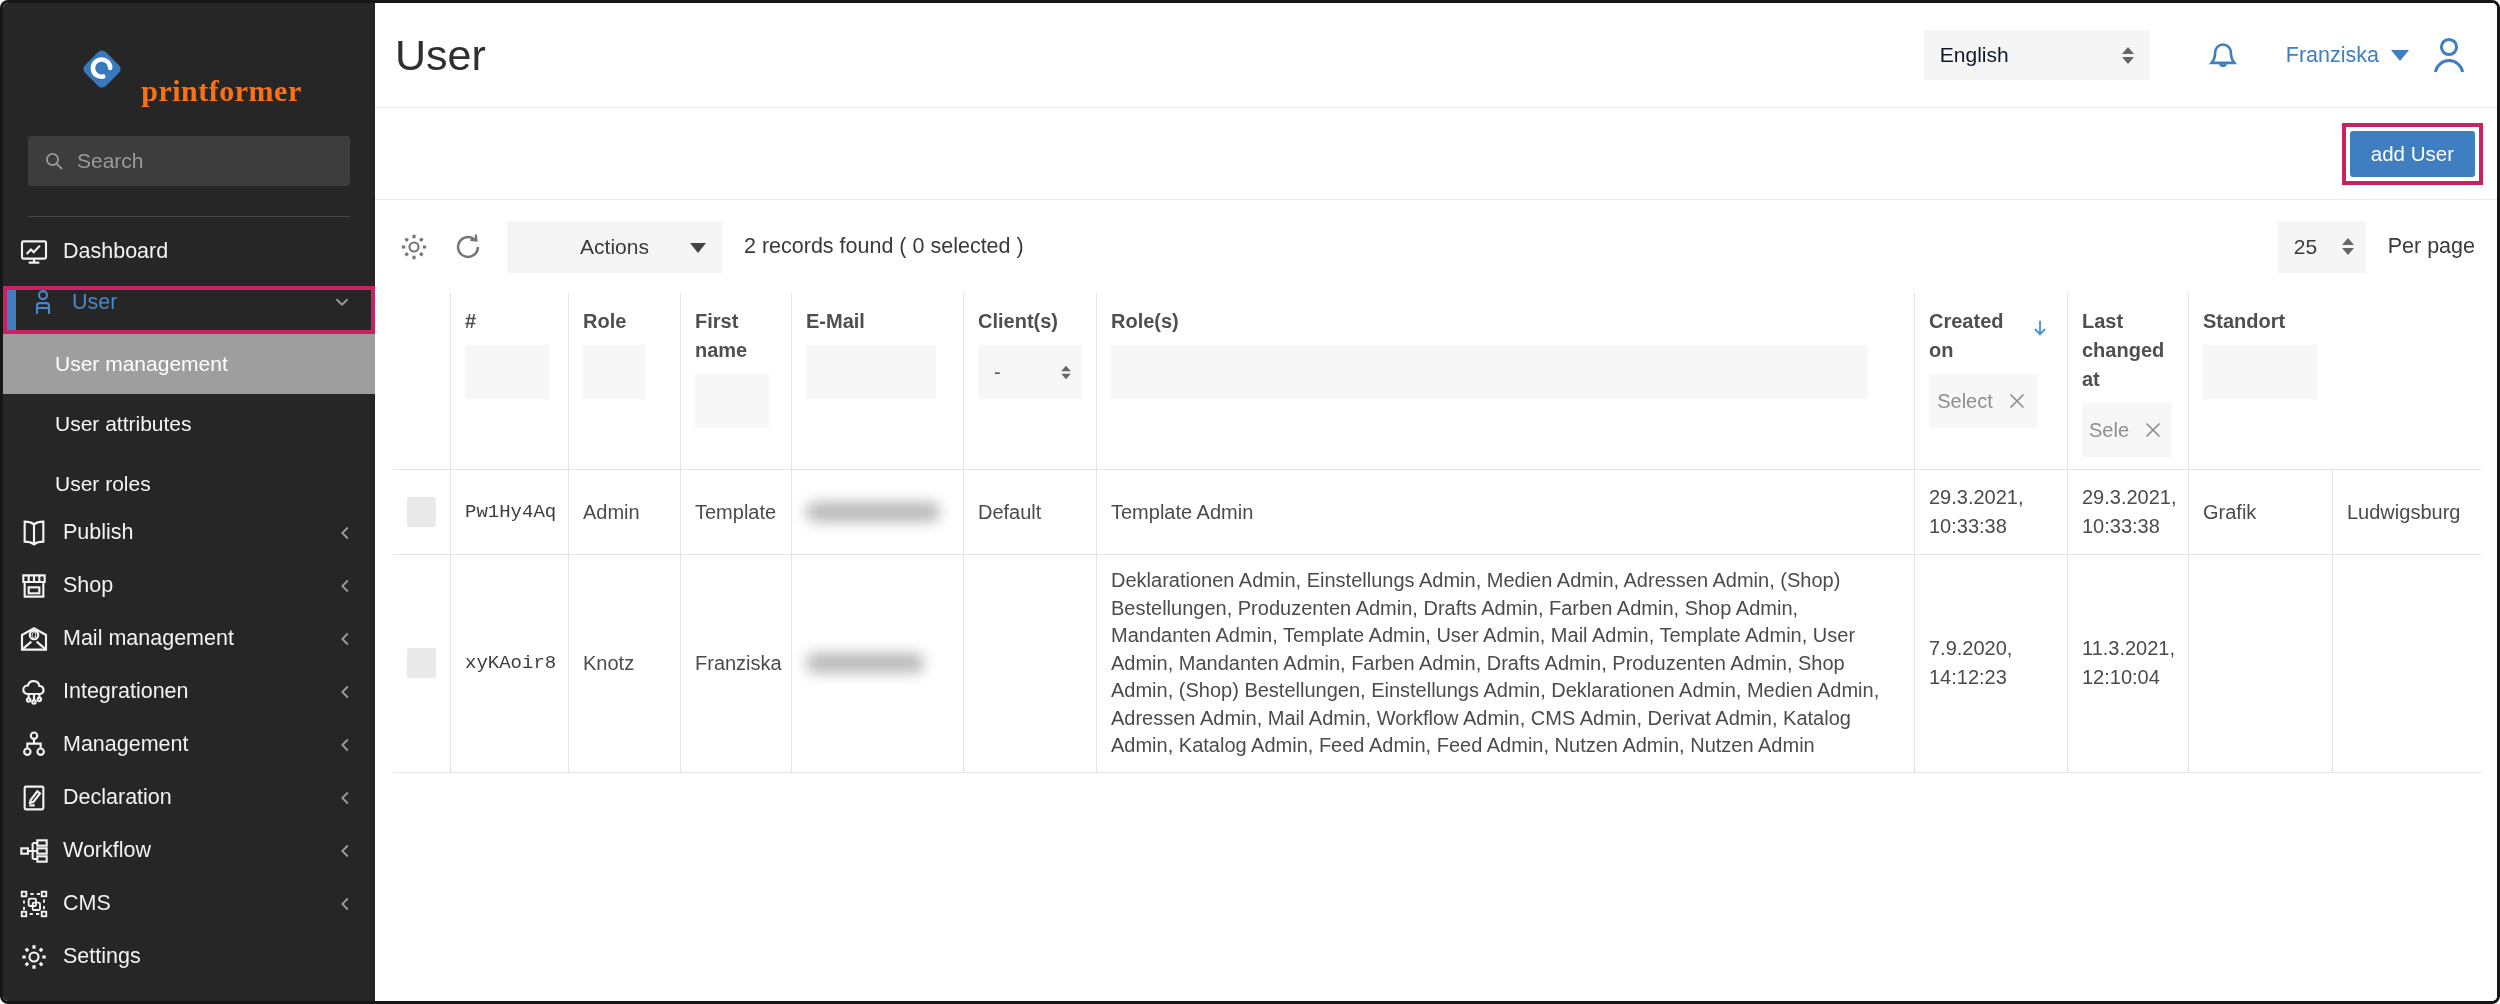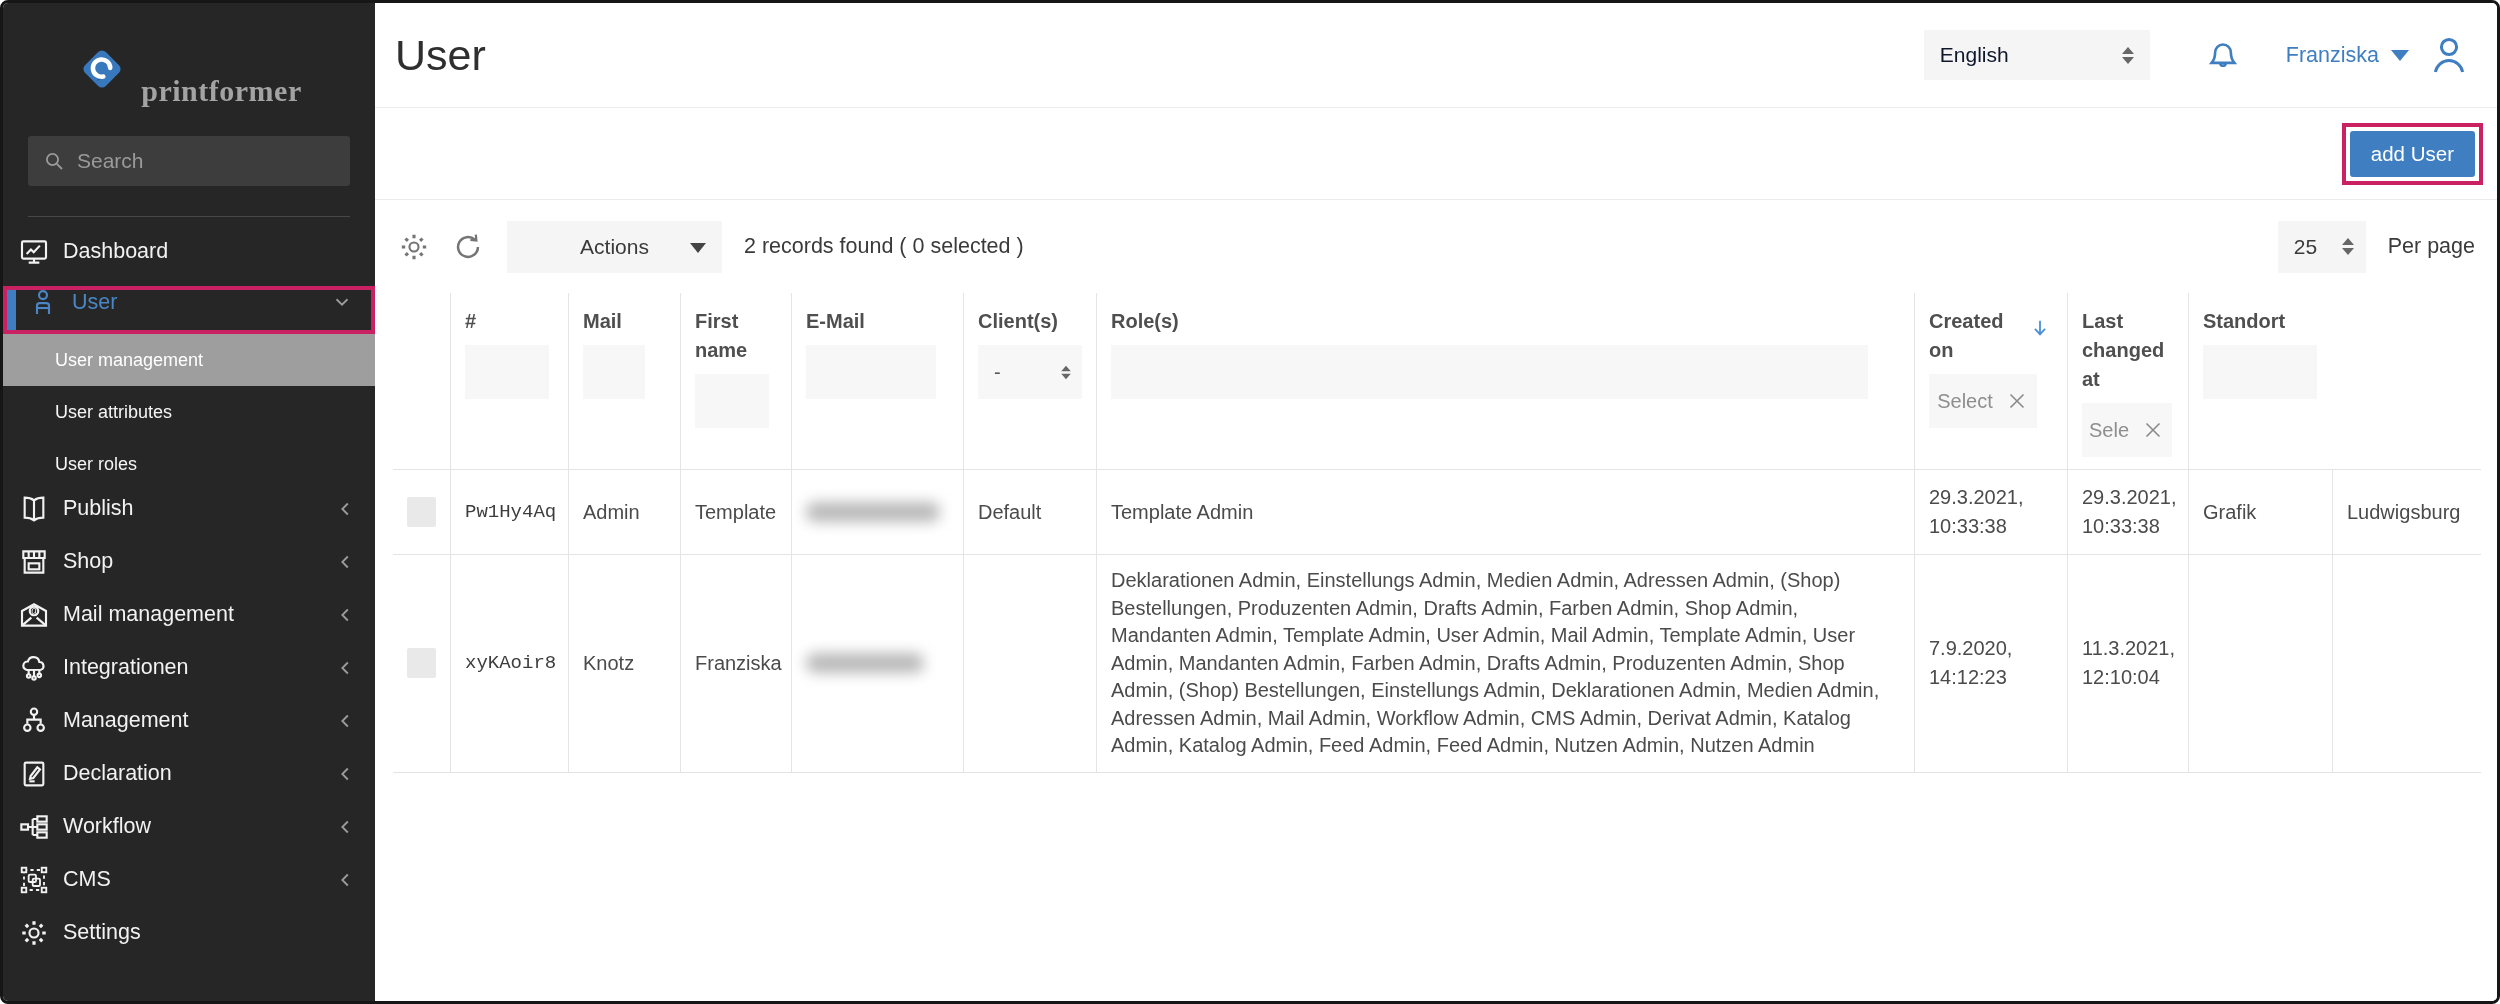--- a/index.html
+++ b/index.html
@@ -4,35 +4,35 @@
 <style>
   * { margin:0; padding:0; box-sizing:border-box; }
   html,body { background:#fff; }
   body { font-family:"Liberation Sans", sans-serif; }
   .frame { position:relative; width:2500px; height:1004px; background:#fff;
            border:3px solid #161616; border-radius:8px; overflow:hidden; }
 
   
   .sidebar { position:absolute; left:0; top:0; bottom:0; width:372px; background:#262626; color:#f0f0f0; }
   .brand { display:flex; align-items:center; justify-content:center; gap:13px; padding-top:26px; }
-  .brand-text { font-family:"Liberation Serif", serif; font-size:30px; font-weight:600; color:#a3a3a3; letter-spacing:.5px;margin-top:45px; }
+  .brand-text { font-family:"Liberation Serif", serif; font-size:30px; font-weight:600; color:#f97316; letter-spacing:.5px;margin-top:45px; }
   .search-box { margin:28px 25px 0 25px; height:50px; background:#3d3d3d; border-radius:3px;
                 display:flex; align-items:center; padding:0 14px; gap:11px; }
   .search-box input { flex:1; background:transparent; border:none; outline:none; color:#ffffff; font-size:21px; font-family:inherit; }
   .search-box input::placeholder { color:#9a9a9a; }
   .side-divider { border:none; border-top:1px solid #474747; margin:30px 25px 0 25px; }
   .nav { margin-top:16px; }
   .nav-item { height:53px; display:flex; align-items:center; gap:13px; padding:0 18px 16px 15px;
               font-size:21.5px; color:#f2f2f2; cursor:pointer; position:relative; }
   .nav-icon { width:32px; height:32px; flex:none; display:flex; align-items:center; justify-content:center; }
   .nav-chevron { margin-left:auto; display:flex; }
   .nav-item-user { border:4px solid #c92162; height:48px; padding-left:20px; }
   .nav-item-user::before { content:""; position:absolute; left:0; top:0; bottom:0; width:9px; background:#3f7ec0; }
   .nav-item-user .nav-label { color:#4a85c4; }
-  .subnav-item { height:52px; display:flex; align-items:center; padding-left:52px; font-size:18px; color:#f5f5f5; cursor:pointer; }
+  .subnav-item { height:60px; display:flex; align-items:center; padding-left:52px; font-size:21px; color:#f5f5f5; cursor:pointer; }
   .subnav-item.selected { background:#9e9e9e; color:#fff; }
 
   
   .main { position:absolute; left:372px; right:0; top:0; bottom:0; background:#fff; }
   .topbar { height:105px; border-bottom:1px solid #ececec; display:flex; align-items:center; padding:0 24px 0 20px; }
   .page-title { font-size:43px; color:#2f2f2f; font-weight:500; }
   .top-right { margin-left:auto; display:flex; align-items:center; }
   .select-ctl { background:#f5f5f5; display:flex; align-items:center; color:#0f172a; font-size:21px; cursor:pointer; }
   .lang-select { width:226px; height:50px; padding:0 16px; }
   .updown { margin-left:auto; display:flex; flex-direction:column; gap:3px; }
@@ -376,21 +376,21 @@
 
     <div class="table">
 
       <div class="t-row t-head">
         <div class="t-cell"><span class="checkbox"></span></div>
         <div class="t-cell">
           <div class="col-label">#</div>
           <input class="filter-input" style="width: 84px;">
         </div>
         <div class="t-cell">
-          <div class="col-label">Mail</div>
+          <div class="col-label">Role</div>
           <input class="filter-input" style="width: 62px;">
         </div>
         <div class="t-cell">
           <div class="col-label">First name</div>
           <input class="filter-input" style="width: 74px;">
         </div>
         <div class="t-cell">
           <div class="col-label">E-Mail</div>
           <input class="filter-input" style="width: 130px;">
         </div>

